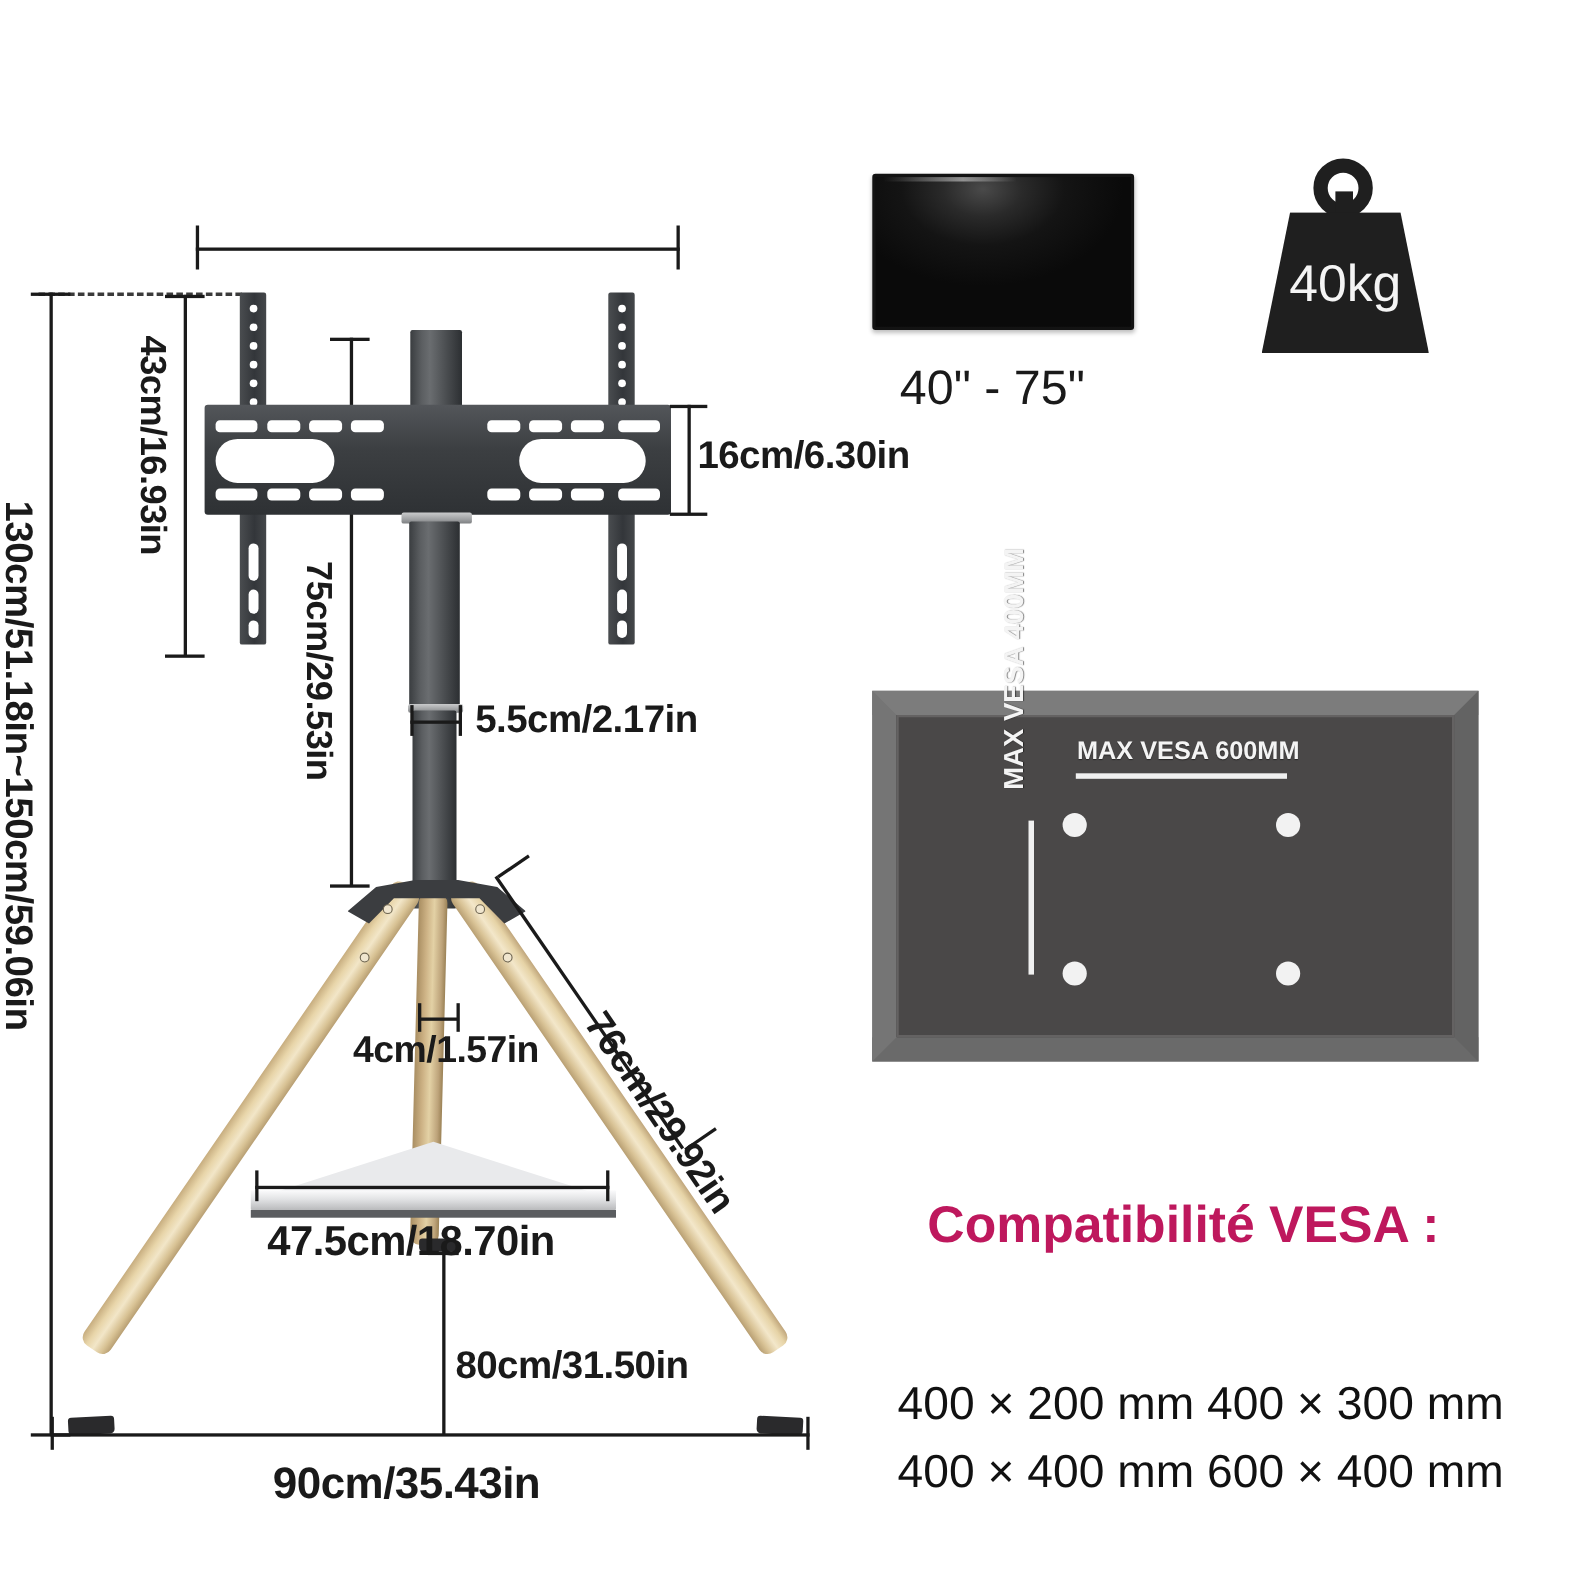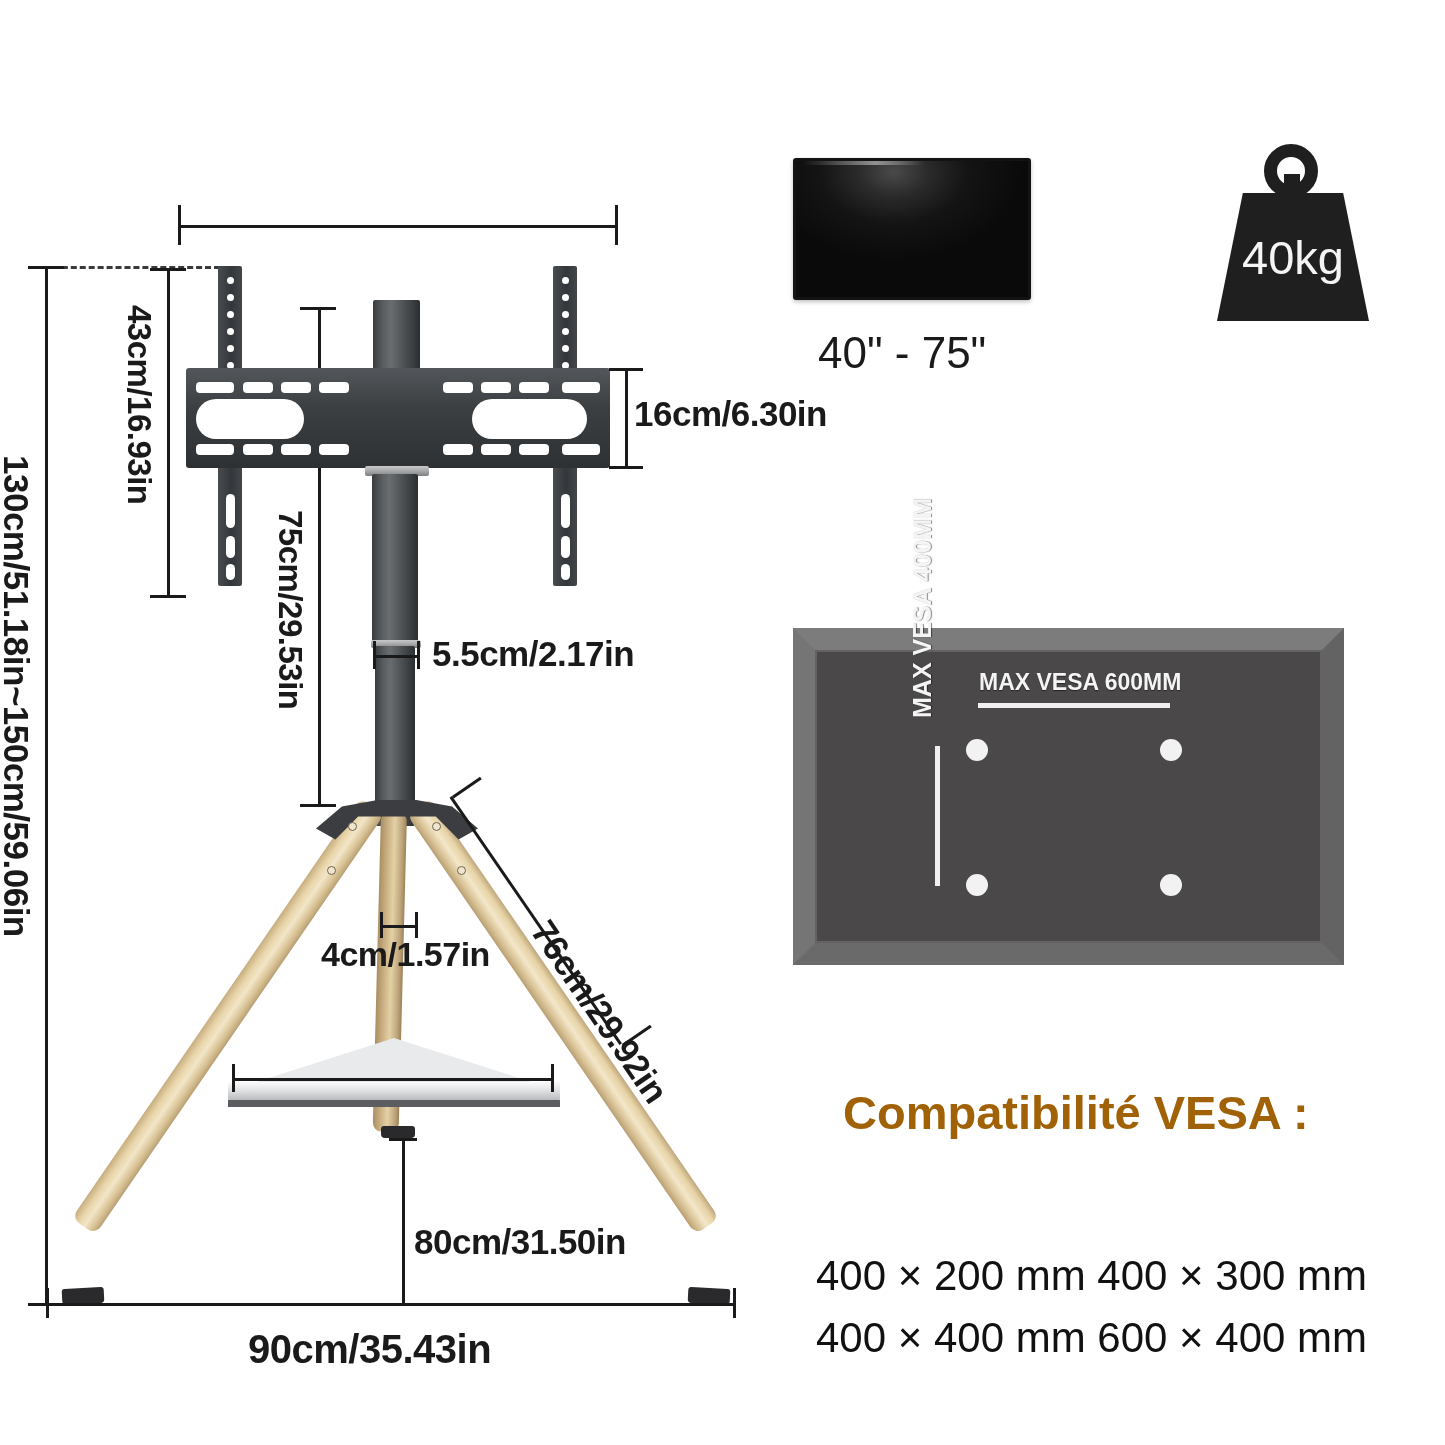--- a/index.html
+++ b/index.html
@@ -236,21 +236,21 @@
   .vesa-bar-v {
     position: absolute;
     width: 5px;
     background: #f0f0f0;
   }
 
   
   .vesa-heading {
     position: absolute;
     font-weight: bold;
-    color: #a16207;
+    color: #be185d;
     white-space: nowrap;
   }
   .vesa-row {
     position: absolute;
     color: #111111;
     white-space: nowrap;
   }
 </style>
 </head>
 <body>
@@ -378,40 +378,41 @@
     <div class="tick-h rot-leg" style="left:622px; top:1044px; width:34px; transform:rotate(-34.5deg);"></div>
     <div class="dimtext rot-leg" style="left:556px; top:913px; font-size:35px; transform:rotate(55.5deg);">76cm/29.92in</div>
 
     <div class="shelf-top" style="left:244px; top:1038px;"></div>
     <div class="shelf-edge" style="left:228px; top:1082px; width:332px; height:18px;"></div>
     <div class="shelf-under" style="left:228px; top:1100px; width:332px; height:7px;"></div>
 
     <div class="dimline-h" style="left:232px; top:1078px; width:322px;"></div>
     <div class="tick-v" style="left:232px; top:1064px; height:28px;"></div>
     <div class="tick-v" style="left:551px; top:1064px; height:28px;"></div>
+    <div class="dimtext" style="left:243px; top:1108px; font-size:38px;">47.5cm/18.70in</div>
 
     <div class="dimline-v" style="left:402px; top:1138px; height:166px;"></div>
     <div class="tick-h" style="left:389px; top:1138px; width:28px;"></div>
     <div class="dimtext" style="left:414px; top:1222px; font-size:35px;">80cm/31.50in</div>
 
     <div class="dimline-h" style="left:46px; top:1303px; width:690px;"></div>
     <div class="tick-v" style="left:46px; top:1288px; height:30px;"></div>
     <div class="tick-v" style="left:733px; top:1288px; height:30px;"></div>
     <div class="dimtext" style="left:248px; top:1327px; font-size:40px;">90cm/35.43in</div>
   </div>
 
   <div class="abs" style="left:790px; top:150px; width:260px; height:230px;">
     <div class="tv-icon" style="left:3px; top:8px; width:232px; height:136px;">
       <div class="tv-glow"></div>
       <div class="tv-hilite"></div>
     </div>
     <div class="icon-caption" style="left:28px; top:178px; font-size:44px;">40" - 75"</div>
   </div>
 
-  <div class="abs" style="left:1192px; top:130px; width:200px; height:210px;">
+  <div class="abs" style="left:1122px; top:130px; width:200px; height:210px;">
     <div class="weight-ring" style="left:72px; top:14px; width:28px; height:28px;"></div>
     <div class="weight-neck" style="left:92px; top:44px; width:16px; height:22px;"></div>
     <div class="weight-body" style="left:25px; top:63px; width:152px; height:128px;"></div>
     <div class="weight-label" style="left:25px; top:100px; width:152px; font-size:47px;">40kg</div>
   </div>
 
   <div class="abs" style="left:793px; top:628px; width:551px; height:337px;">
     <div class="vesa-frame" style="left:0; top:0; width:551px; height:337px;">
       <div class="vesa-bevel"></div>
     </div>

